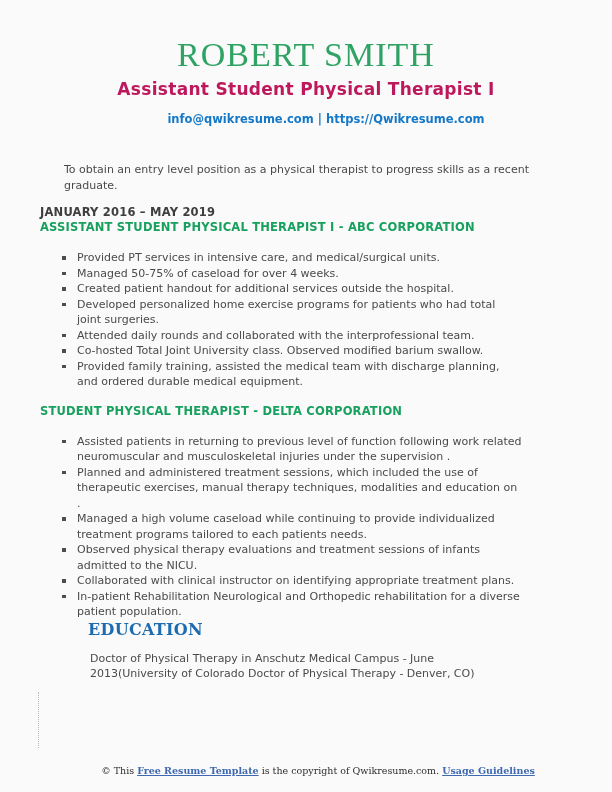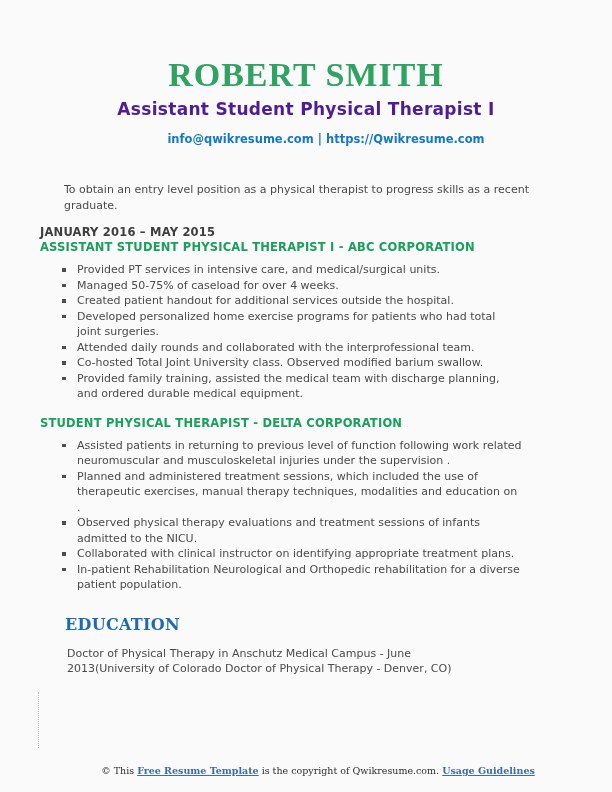--- a/index.html
+++ b/index.html
@@ -20,35 +20,35 @@
     color:var(--body-gray);
     overflow:hidden;
   }
   .page{
     position:relative;
     width:612px;height:792px;
     background:var(--page-bg);
   }
   .header{text-align:center;}
   .name{
-    padding-top:56px;
+    padding-top:36px;
     font-family:"Liberation Serif", serif;
-    font-weight:bold;
+    font-weight:normal;
     font-size:34px;
     line-height:38px;
     letter-spacing:1px;
     color:var(--name-green);
   }
   .subtitle{
     margin-top:5px;
     font-size:17px;
     line-height:21px;
     font-weight:bold;
     letter-spacing:0.3px;
-    color:#4c1d95;
+    color:#be185d;
   }
   .contact{
     margin-top:12px;
     font-size:11.5px;
     font-weight:bold;
     color:var(--contact-blue);
     padding-left:40px;
   }
   .summary{
     margin:36px 70px 12px 64px;
@@ -70,40 +70,40 @@
   .job-title{
     margin-top:1px;
     font-size:11.5px;
     line-height:14px;
     font-weight:bold;
     letter-spacing:0.2px;
     color:var(--accent-green);
   }
   ul.bullets{
     list-style:none;
-    margin-top:8px;
+    margin-top:16px;
     width:482px;
   }
   ul.bullets li{
     position:relative;
     padding-left:37px;
     font-size:11px;
     line-height:15.5px;
     color:var(--body-gray);
   }
   ul.bullets li::before{
     content:"";
     position:absolute;
     left:22px;
     top:6px;
     width:3.5px;
     height:3.5px;
     background:#4c4c4c;
   }
-  .education{margin-top:22px;}
+  .education{padding-left:23px;}
   .edu-heading{
     margin-left:65px;
     font-family:"DejaVu Serif", serif;
     font-size:16px;
     font-weight:bold;
     letter-spacing:0.3px;
     color:var(--edu-blue);
   }
   .edu-text{
     margin:12px 70px 0 67px;
@@ -144,38 +144,39 @@
 
   <div class="header">
     <div class="name">ROBERT SMITH</div>
     <div class="subtitle">Assistant Student Physical Therapist I</div>
     <div class="contact"><span>info@qwikresume.com</span><span> | </span><span>https://Qwikresume.com</span></div>
   </div>
 
   <p class="summary">To obtain an entry level position as a physical therapist to progress skills as a recent graduate.</p>
 
   <div class="section first">
-    <div class="dates">JANUARY 2016 – MAY 2015</div>
+    <div class="dates">JANUARY 2016 – MAY 2019</div>
     <div class="job-title">ASSISTANT STUDENT PHYSICAL THERAPIST I - ABC CORPORATION</div>
     <ul class="bullets">
         <li>Provided PT services in intensive care, and medical/surgical units.</li>
         <li>Managed 50-75% of caseload for over 4 weeks.</li>
         <li>Created patient handout for additional services outside the hospital.</li>
         <li>Developed personalized home exercise programs for patients who had total joint surgeries.</li>
         <li>Attended daily rounds and collaborated with the interprofessional team.</li>
         <li>Co-hosted Total Joint University class. Observed modified barium swallow.</li>
         <li>Provided family training, assisted the medical team with discharge planning, and ordered durable medical equipment.</li>
       </ul>
   </div>
 
   <div class="section second">
     <div class="job-title">STUDENT PHYSICAL THERAPIST - DELTA CORPORATION</div>
     <ul class="bullets">
         <li>Assisted patients in returning to previous level of function following work related neuromuscular and musculoskeletal injuries under the supervision .</li>
         <li>Planned and administered treatment sessions, which included the use of therapeutic exercises, manual therapy techniques, modalities and education on .</li>
+        <li>Managed a high volume caseload while continuing to provide individualized treatment programs tailored to each patients needs.</li>
         <li>Observed physical therapy evaluations and treatment sessions of infants admitted to the NICU.</li>
         <li>Collaborated with clinical instructor on identifying appropriate treatment plans.</li>
         <li>In-patient Rehabilitation Neurological and Orthopedic rehabilitation for a diverse patient population.</li>
       </ul>
   </div>
 
   <div class="education">
     <div class="edu-heading">EDUCATION</div>
     <p class="edu-text">Doctor of Physical Therapy in Anschutz Medical Campus - June 2013(University of Colorado Doctor of Physical Therapy - Denver, CO)</p>
   </div>

